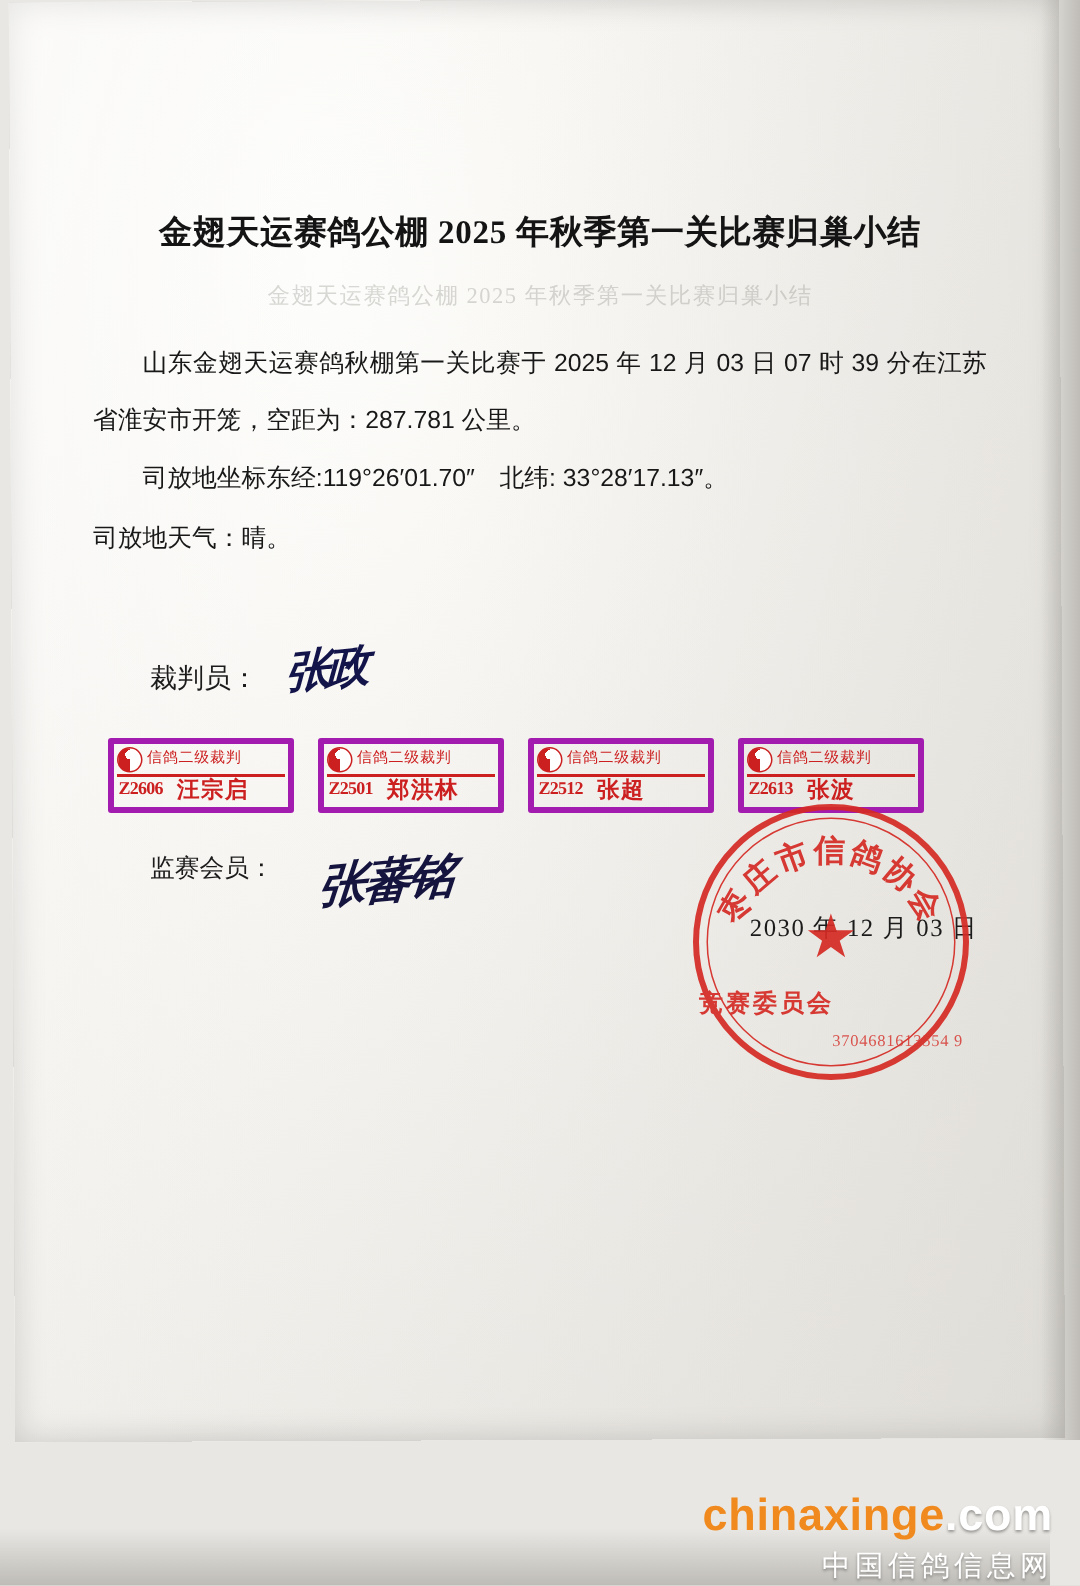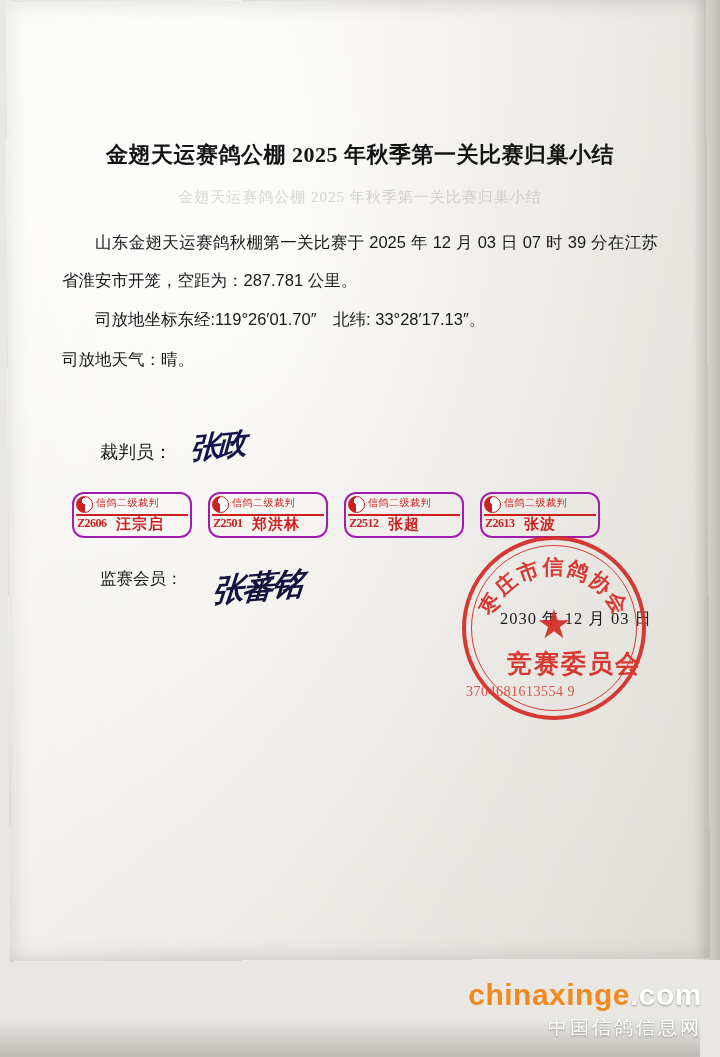--- a/index.html
+++ b/index.html
@@ -122,22 +122,22 @@
     position: absolute;
     left: 10px;
     top: 52px;
     width: 560px;
     display: flex;
     gap: 16px;
   }
   .judge-stamp {
     width: 116px;
     height: 42px;
-    border: 2px solid #a21caf;
-    border-radius: 12px;
+    border: 4px solid #a21caf;
+    border-radius: 2px;
     position: relative;
     color: #cc2020;
     background: transparent;
   }
   .judge-stamp .top-line {
     position: absolute;
     left: 22px; top: 2px;
     font-size: 10px;
     letter-spacing: 0.5px;
     white-space: nowrap;
@@ -238,40 +238,40 @@
     font-family: "Liberation Serif", serif;
     font-size: 21px;
     font-weight: bold;
     fill: #d52a24;
     letter-spacing: 2px;
   }
   .seal-bottom {
     position: absolute;
     left: 0; right: 0;
     bottom: 36px;
-    text-align: right;
-    font-size: 25px;
+    text-align: left;
+    font-size: 16px;
     font-weight: bold;
     letter-spacing: 2px;
   }
   .seal-code {
     position: absolute;
     left: 0; right: 0;
     bottom: 16px;
-    text-align: left;
-    font-size: 14px;
+    text-align: right;
+    font-size: 11px;
     letter-spacing: 0.5px;
     opacity: 0.85;
   }
 
   
   .watermark {
     position: absolute;
     right: 18px;
-    bottom: 16px;
+    bottom: 0;
     text-align: right;
     z-index: 20;
     font-family: "Liberation Sans", sans-serif;
   }
   .wm-main {
     font-size: 30px;
     font-weight: bold;
     letter-spacing: 0.5px;
     line-height: 1.1;
   }

